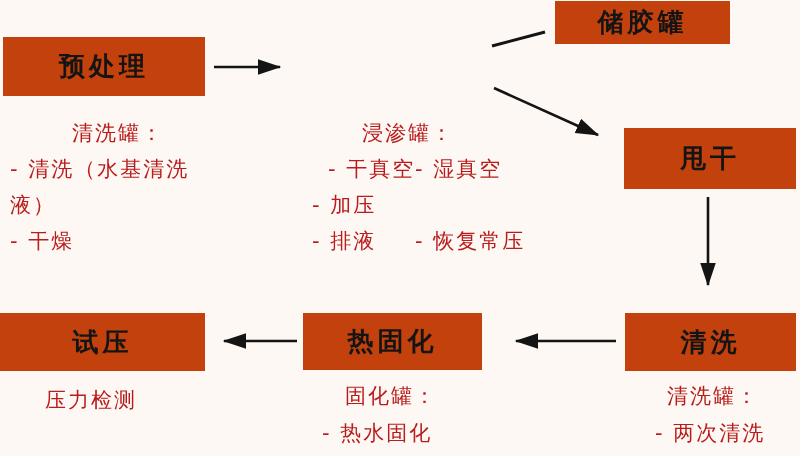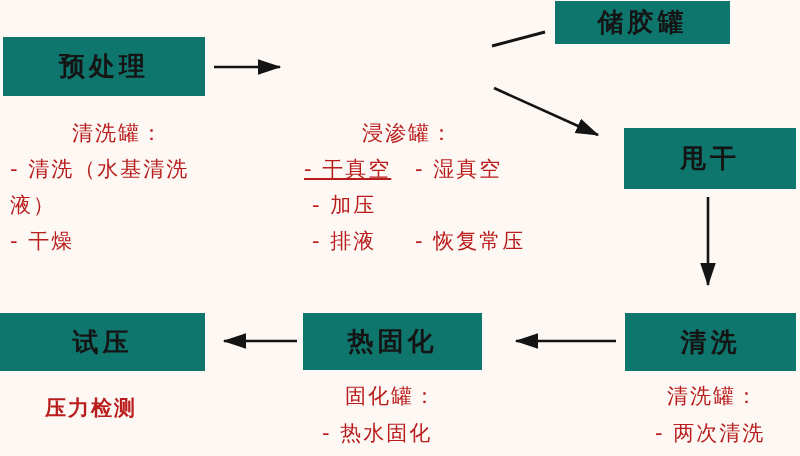--- a/index.html
+++ b/index.html
@@ -16,21 +16,21 @@
     color: #141414;
   }
   .connectors {
     position: absolute;
     left: 0; top: 0;
     width: 800px; height: 456px;
     pointer-events: none;
   }
   .node {
     position: absolute;
-    background: #0f766e;
+    background: #c2410c;
     display: flex;
     align-items: center;
     justify-content: center;
   }
   .node .node-label {
     font-weight: bold;
     font-size: 26px;
     letter-spacing: 4px;
     color: #141414;
     white-space: nowrap;
@@ -89,27 +89,27 @@
   <div class="node" id="node-pressure-test">
     <span class="node-label">试压</span>
   </div>
 
   <div class="note-line" style="left:72px;  top:119px;">清洗罐：</div>
   <div class="note-line" style="left:10px;  top:155px;">- 清洗（水基清洗</div>
   <div class="note-line" style="left:10px;  top:191px;">液）</div>
   <div class="note-line" style="left:10px;  top:227px;">- 干燥</div>
 
   <div class="note-line" style="left:362px; top:119px;">浸渗罐：</div>
-  <div class="note-line" style="left:304px; top:155px;text-decoration:underline;">- 干真空</div>
+  <div class="note-line" style="left:328px; top:155px;">- 干真空</div>
   <div class="note-line" style="left:312px; top:191px;">- 加压</div>
   <div class="note-line" style="left:312px; top:227px;">- 排液</div>
   <div class="note-line" style="left:415px; top:155px;">- 湿真空</div>
   <div class="note-line" style="left:415px; top:227px;">- 恢复常压</div>
 
   <div class="note-line" style="left:667px; top:382px;">清洗罐：</div>
   <div class="note-line" style="left:655px; top:419px;">- 两次清洗</div>
 
   <div class="note-line" style="left:345px; top:382px;">固化罐：</div>
   <div class="note-line" style="left:322px; top:419px;">- 热水固化</div>
 
-  <div class="note-line" style="left:45px;  top:394px;font-weight:bold;">压力检测</div>
+  <div class="note-line" style="left:45px;  top:386px;">压力检测</div>
 
 </div>
 
 </body></html>

